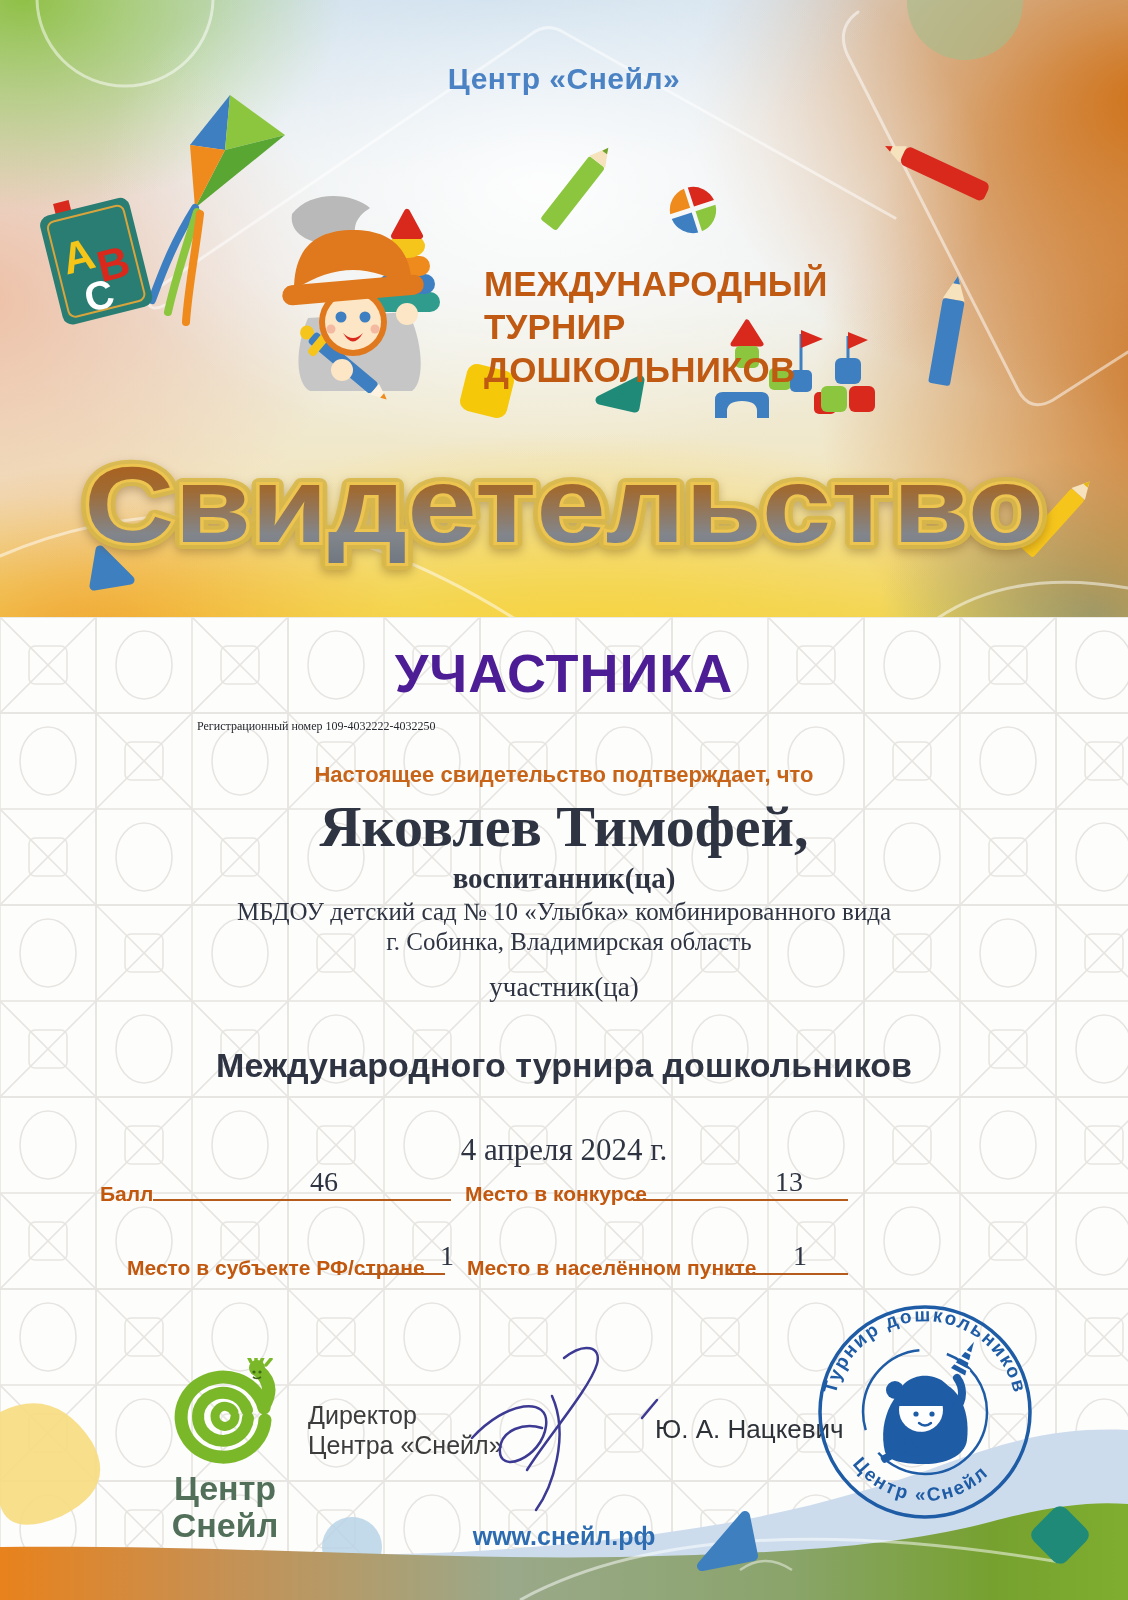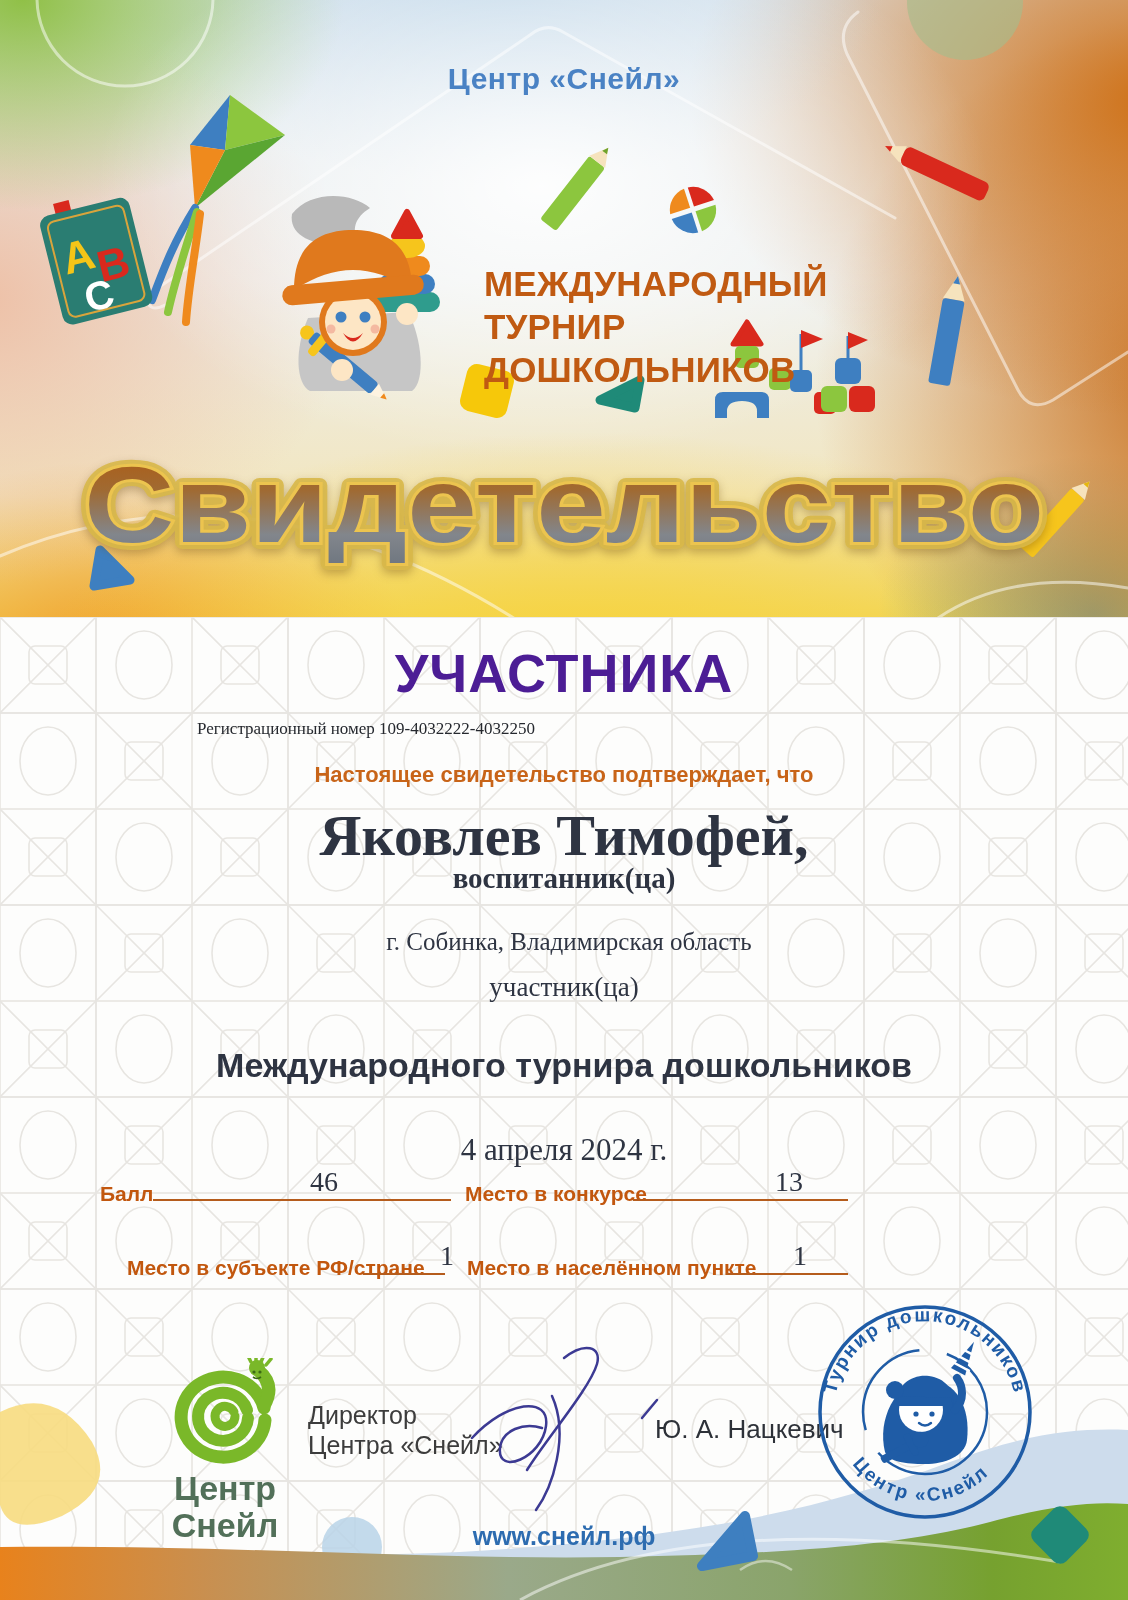--- a/index.html
+++ b/index.html
@@ -23,24 +23,24 @@
   .brand{left:0;right:0;top:62px;text-align:center;font-weight:bold;font-size:30px;
          color:#4a82c4;letter-spacing:.5px;}
   .event-title{left:468px;top:262px;width:430px;font-weight:bold;font-size:35px;line-height:43px;
          color:#c05a12;letter-spacing:.2px;margin-left:16px;}
   .title-svg{left:24px;top:420px;filter:drop-shadow(0 4px 5px rgba(110,75,20,.38));}
 
   
   .pattern-svg{left:0;top:617px;z-index:1;}
   .bodytext{left:0;right:0;text-align:center;z-index:3;color:#2e3442;}
   .t-uchastnika{top:642px;font-size:54px;font-weight:bold;color:#4c1d95;letter-spacing:1px;}
-  .t-reg{left:197px;top:719px;font-family:"Liberation Serif",serif;font-size:17px;color:#25282e;
+  .t-reg{left:197px;top:719px;font-family:"Liberation Serif",serif;font-size:12px;color:#25282e;
          text-align:left;z-index:3;}
   .t-confirm{top:762px;font-size:22px;font-weight:bold;color:#c86418;}
-  .t-name{top:793px;font-family:"Liberation Serif",serif;font-size:58px;font-weight:bold;margin-top:9px;}
+  .t-name{top:793px;font-family:"Liberation Serif",serif;font-size:58px;font-weight:bold;}
   .t-role{top:862px;font-family:"Liberation Serif",serif;font-size:29px;font-weight:bold;}
   .t-inst1{top:898px;font-family:"Liberation Serif",serif;font-size:25px;}
   .t-inst2{top:928px;font-family:"Liberation Serif",serif;font-size:25px;padding-left:10px;}
   .t-part{top:972px;font-family:"Liberation Serif",serif;font-size:27px;font-weight:normal;}
   .t-event{top:1046px;font-size:34px;font-weight:bold;}
   .t-date{top:1132px;font-family:"Liberation Serif",serif;font-size:31px;}
 
   
   .f-label{font-size:21px;font-weight:bold;color:#c2570e;z-index:3;}
   .f-line{border-bottom:2px solid #b55c1c;z-index:3;}
@@ -235,20 +235,21 @@
     </defs>
     <rect width="1128" height="983" fill="#fdfdfc"></rect>
     <rect width="1128" height="983" fill="url(#tile)"></rect>
   </svg>
 
   <div class="abs bodytext t-uchastnika">УЧАСТНИКА</div>
   <div class="abs t-reg">Регистрационный номер 109-4032222-4032250</div>
   <div class="abs bodytext t-confirm">Настоящее свидетельство подтверждает, что</div>
   <div class="abs bodytext t-name">Яковлев Тимофей,</div>
   <div class="abs bodytext t-role">воспитанник(ца)</div>
+  <div class="abs bodytext t-inst1">МБДОУ детский сад № 10 «Улыбка» комбинированного вида</div>
   <div class="abs bodytext t-inst2">г. Собинка, Владимирская область</div>
   <div class="abs bodytext t-part">участник(ца)</div>
   <div class="abs bodytext t-event">Международного турнира дошкольников</div>
   <div class="abs bodytext t-date">4 апреля 2024 г.</div>
 
   <div class="abs f-label" id="lab1">Балл</div>
   <div class="abs f-value" id="val1">46</div>
   <div class="abs f-line" id="line1"></div>
 
   <div class="abs f-label" id="lab2">Место в конкурсе</div>

